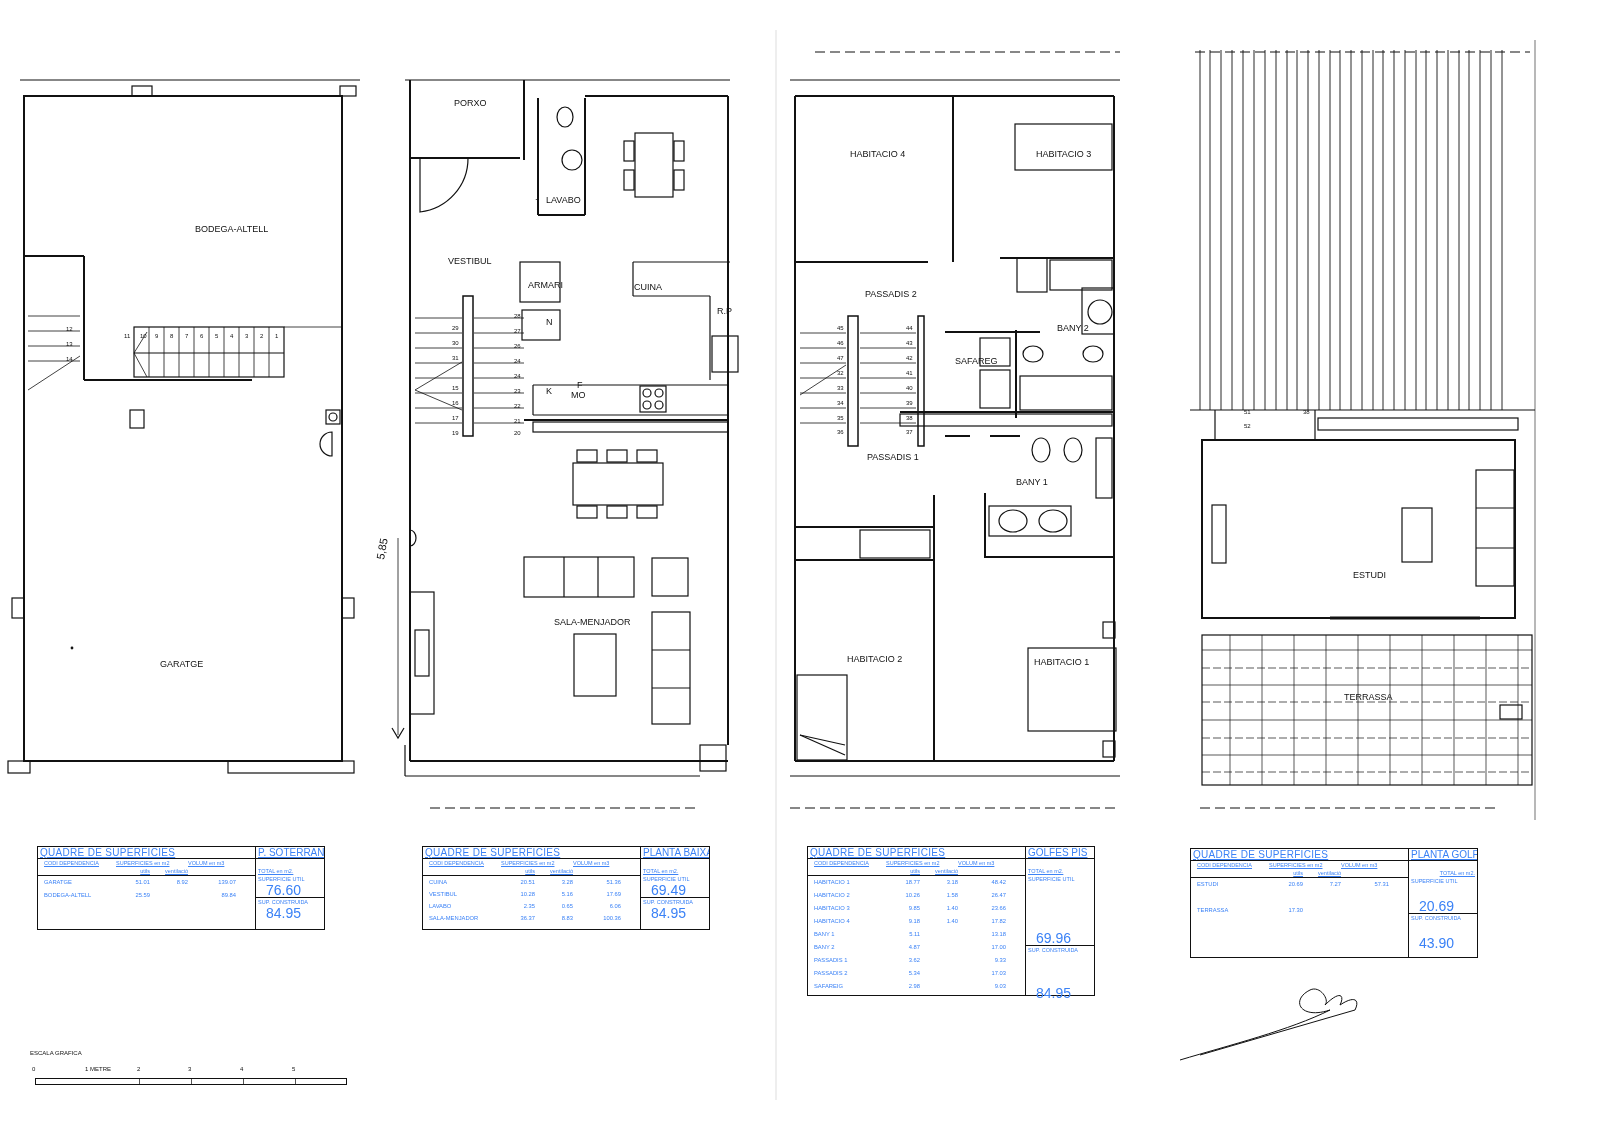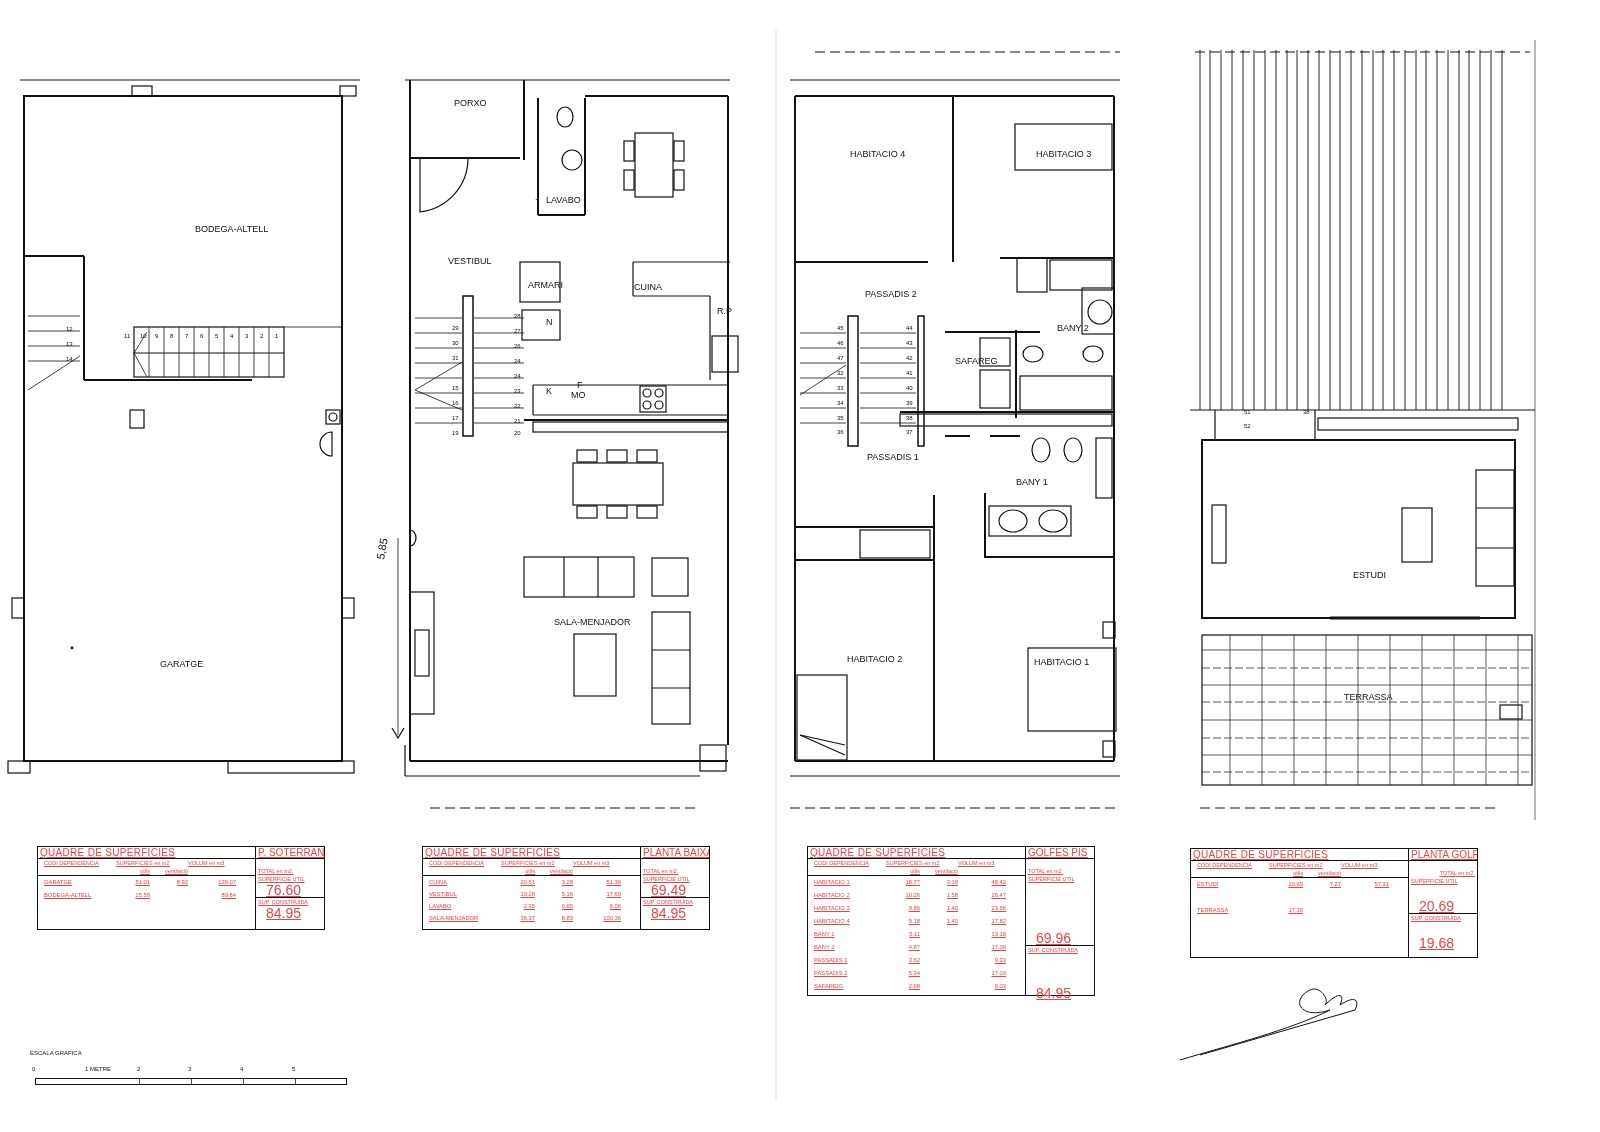--- a/index.html
+++ b/index.html
@@ -1,19 +1,19 @@
 <!DOCTYPE html>
 <html><head>
 <meta charset="utf-8">
 <style>
   html,body{margin:0;padding:0;background:#fff;}
   body{width:1600px;height:1132px;position:relative;overflow:hidden;font-family:"Liberation Sans",sans-serif;color:#111;}
   .plan{position:absolute;top:0;left:0;}
   svg text{font-family:"Liberation Sans",sans-serif;fill:#111;}
-  .tbl{position:absolute;border:1.5px solid #111;display:flex;font-family:"Liberation Sans",sans-serif;color:#ef4444;background:#fff;text-decoration:underline;}
+  .tbl{position:absolute;border:1.5px solid #111;display:flex;font-family:"Liberation Sans",sans-serif;color:#3b82f6;background:#fff;}
   .tbl .left{flex:1;border-right:1.5px solid #111;position:relative;}
   .tbl .right{width:68px;position:relative;}
   .tbl .title{font-size:10px;letter-spacing:0.3px;border-bottom:1px solid #111;padding:0 2px;height:11px;line-height:11px;text-decoration:underline;}
   .tbl .hdr{font-size:5.5px;padding:1px 2px;display:flex;height:7px;line-height:7px;text-decoration:underline;}
   .tbl .sub{font-size:5.5px;padding:0 2px;display:flex;height:7px;line-height:7px;border-bottom:1px solid #111;text-decoration:underline;}
   .tbl .row{font-size:5.8px;display:flex;padding:0 2px;height:13px;line-height:13px;}
   .c1{width:72px;padding-left:4px;}
   .c2{width:34px;text-align:right;}
   .c3{width:38px;text-align:right;}
   .c4{width:48px;text-align:right;}
@@ -582,21 +582,21 @@
         <span class="c3"></span>
         <span class="c4"></span>
       </div>
   </div>
   <div class="right">
     <div class="rtitle">PLANTA GOLFES</div>
     <div class="rsmall" style="margin-top:8px;text-decoration:underline;text-align:right">TOTAL en m2.</div>
     <div class="rsmall">SUPERFICIE UTIL</div>
     <div class="rbig" style="margin-top:14px">20.69</div>
     <div class="rsmall rsep">SUP. CONSTRUIDA</div>
-    <div class="rbig" style="margin-top:14px">19.68</div>
+    <div class="rbig" style="margin-top:14px">43.90</div>
   </div>
 </div>
 
 <div class="scale">
   <div class="lbl" style="margin-bottom:10px;">ESCALA GRAFICA</div>
   <div style="position:relative;width:320px;height:20px;">
     <span class="lbl" style="position:absolute;left:2px;top:0;">0</span>
     <span class="lbl" style="position:absolute;left:55px;top:0;">1 METRE</span>
     <span class="lbl" style="position:absolute;left:107px;top:0;">2</span>
     <span class="lbl" style="position:absolute;left:158px;top:0;">3</span>

